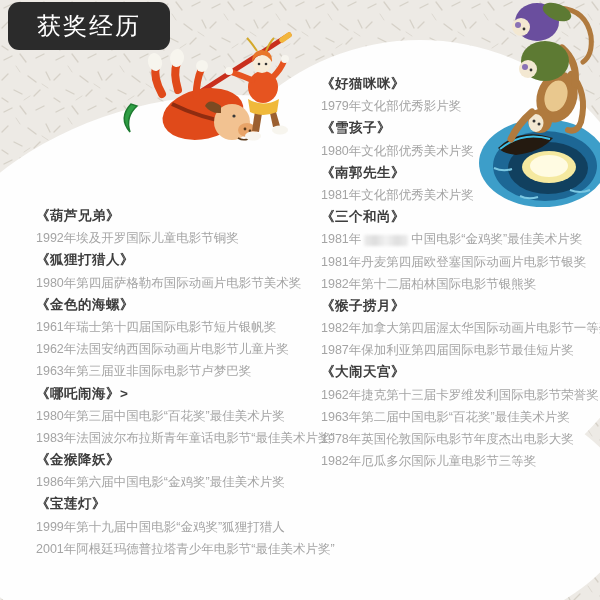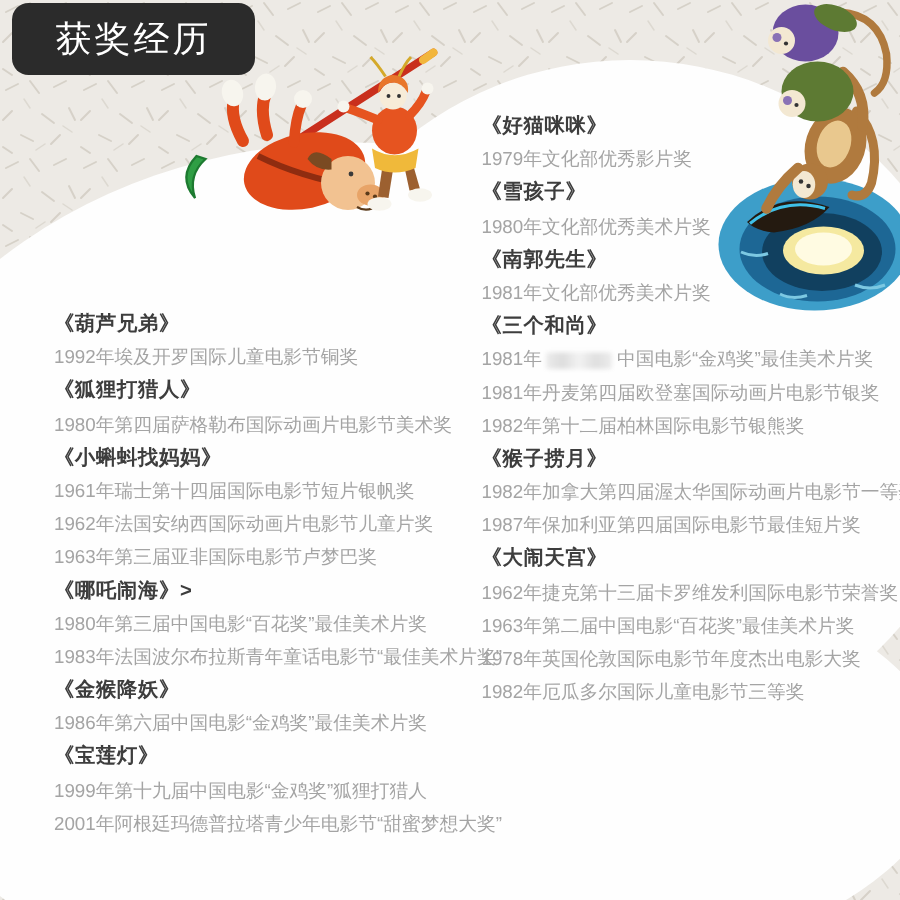--- a/index.html
+++ b/index.html
@@ -150,32 +150,32 @@
 
   <div id="badge">
     <span class="badge-text">获奖经历</span>
   </div>
 
   <div id="col-left" class="col">
       <div class="line title">《葫芦兄弟》</div>
       <div class="line award">1992年埃及开罗国际儿童电影节铜奖</div>
       <div class="line title">《狐狸打猎人》</div>
       <div class="line award">1980年第四届萨格勒布国际动画片电影节美术奖</div>
-      <div class="line title">《小蝌蚪找妈妈》</div>
+      <div class="line title">《金色的海螺》</div>
       <div class="line award">1961年瑞士第十四届国际电影节短片银帆奖</div>
       <div class="line award">1962年法国安纳西国际动画片电影节儿童片奖</div>
       <div class="line award">1963年第三届亚非国际电影节卢梦巴奖</div>
       <div class="line title">《哪吒闹海》&gt;</div>
       <div class="line award">1980年第三届中国电影“百花奖”最佳美术片奖</div>
       <div class="line award">1983年法国波尔布拉斯青年童话电影节“最佳美术片奖”</div>
       <div class="line title">《金猴降妖》</div>
       <div class="line award">1986年第六届中国电影“金鸡奖”最佳美术片奖</div>
       <div class="line title">《宝莲灯》</div>
       <div class="line award">1999年第十九届中国电影“金鸡奖”狐狸打猎人</div>
-      <div class="line award">2001年阿根廷玛德普拉塔青少年电影节“甜蜜梦想大奖”</div>
+      <div class="line award">2001年阿根廷玛德普拉塔青少年电影节“最佳美术片奖”</div>
     </div>
   <div id="col-right" class="col">
       <div class="line title">《好猫咪咪》</div>
       <div class="line award">1979年文化部优秀影片奖</div>
       <div class="line title">《雪孩子》</div>
       <div class="line award">1980年文化部优秀美术片奖</div>
       <div class="line title">《南郭先生》</div>
       <div class="line award">1981年文化部优秀美术片奖</div>
       <div class="line title">《三个和尚》</div>
       <div class="line award"><span>1981年</span><span class="blur-patch"></span><span>中国电影“金鸡奖”最佳美术片奖</span></div>

